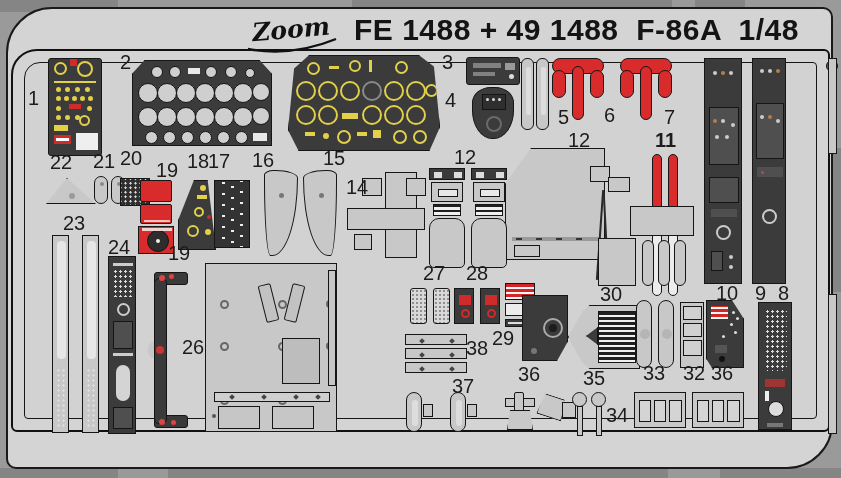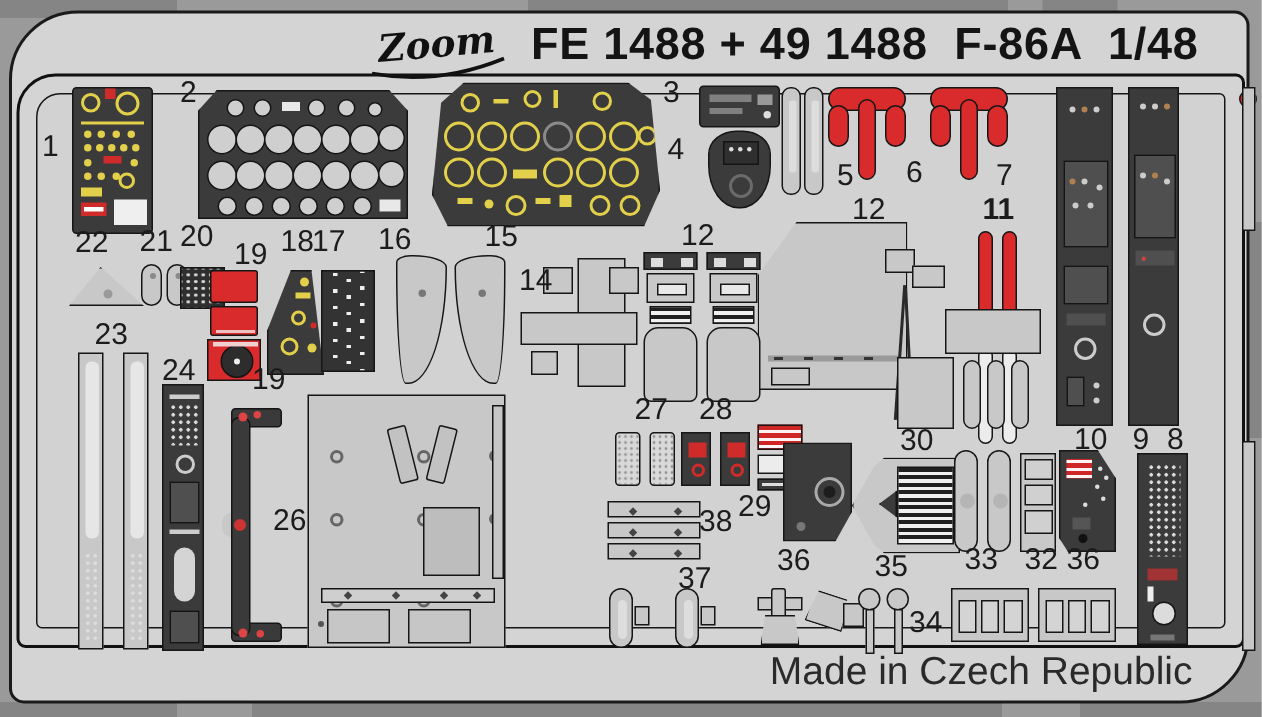--- a/index.html
+++ b/index.html
@@ -460,14 +460,13 @@
       <span class="pnum" style="left: 709px; top: 361px;">36</span>
       <span class="pnum" style="left: 681px; top: 361px;">32</span>
       <span class="pnum" style="left: 641px; top: 361px;">33</span>
       <span class="pnum" style="left: 604px; top: 403px;">34</span>
       <span class="pnum" style="left: 581px; top: 366px;">35</span>
       <span class="pnum" style="left: 516px; top: 362px;">36</span>
       <span class="pnum" style="left: 450px; top: 374px;">37</span>
       <span class="pnum" style="left: 464px; top: 336px;">38</span>
     </div>
 
-  <span class="madein">Made in Czech Republic</span>
 </div>
 
 </body></html>

